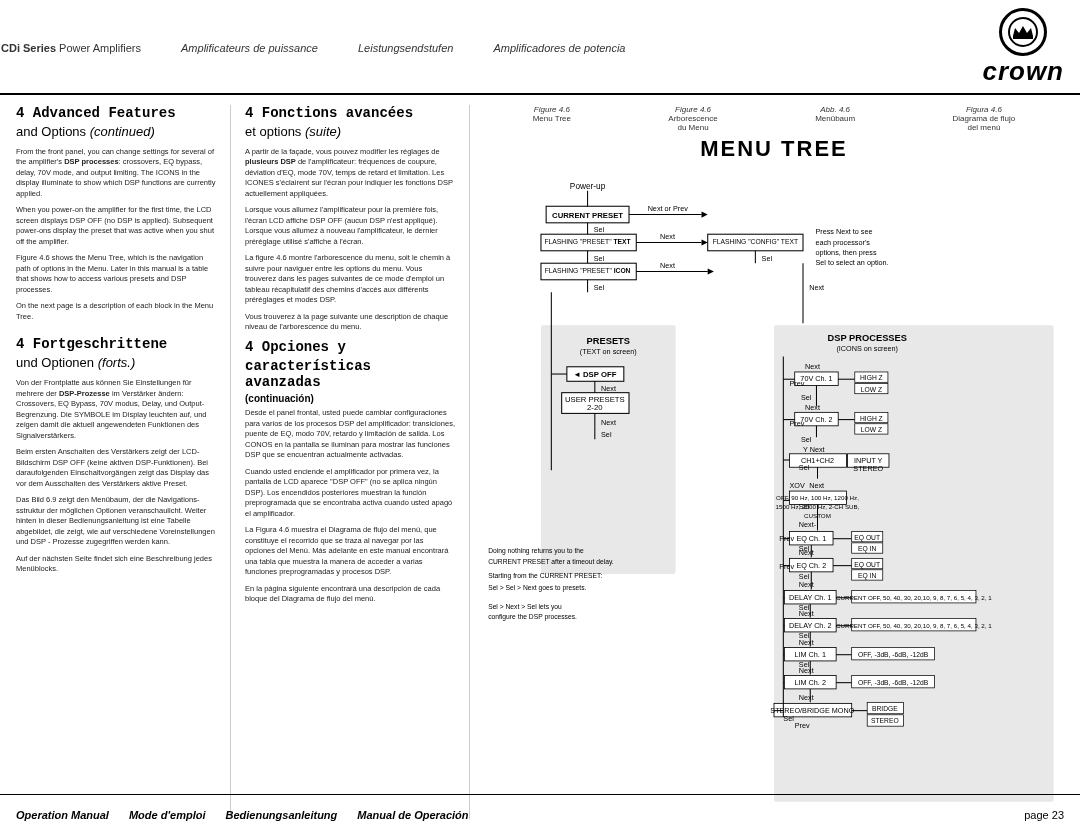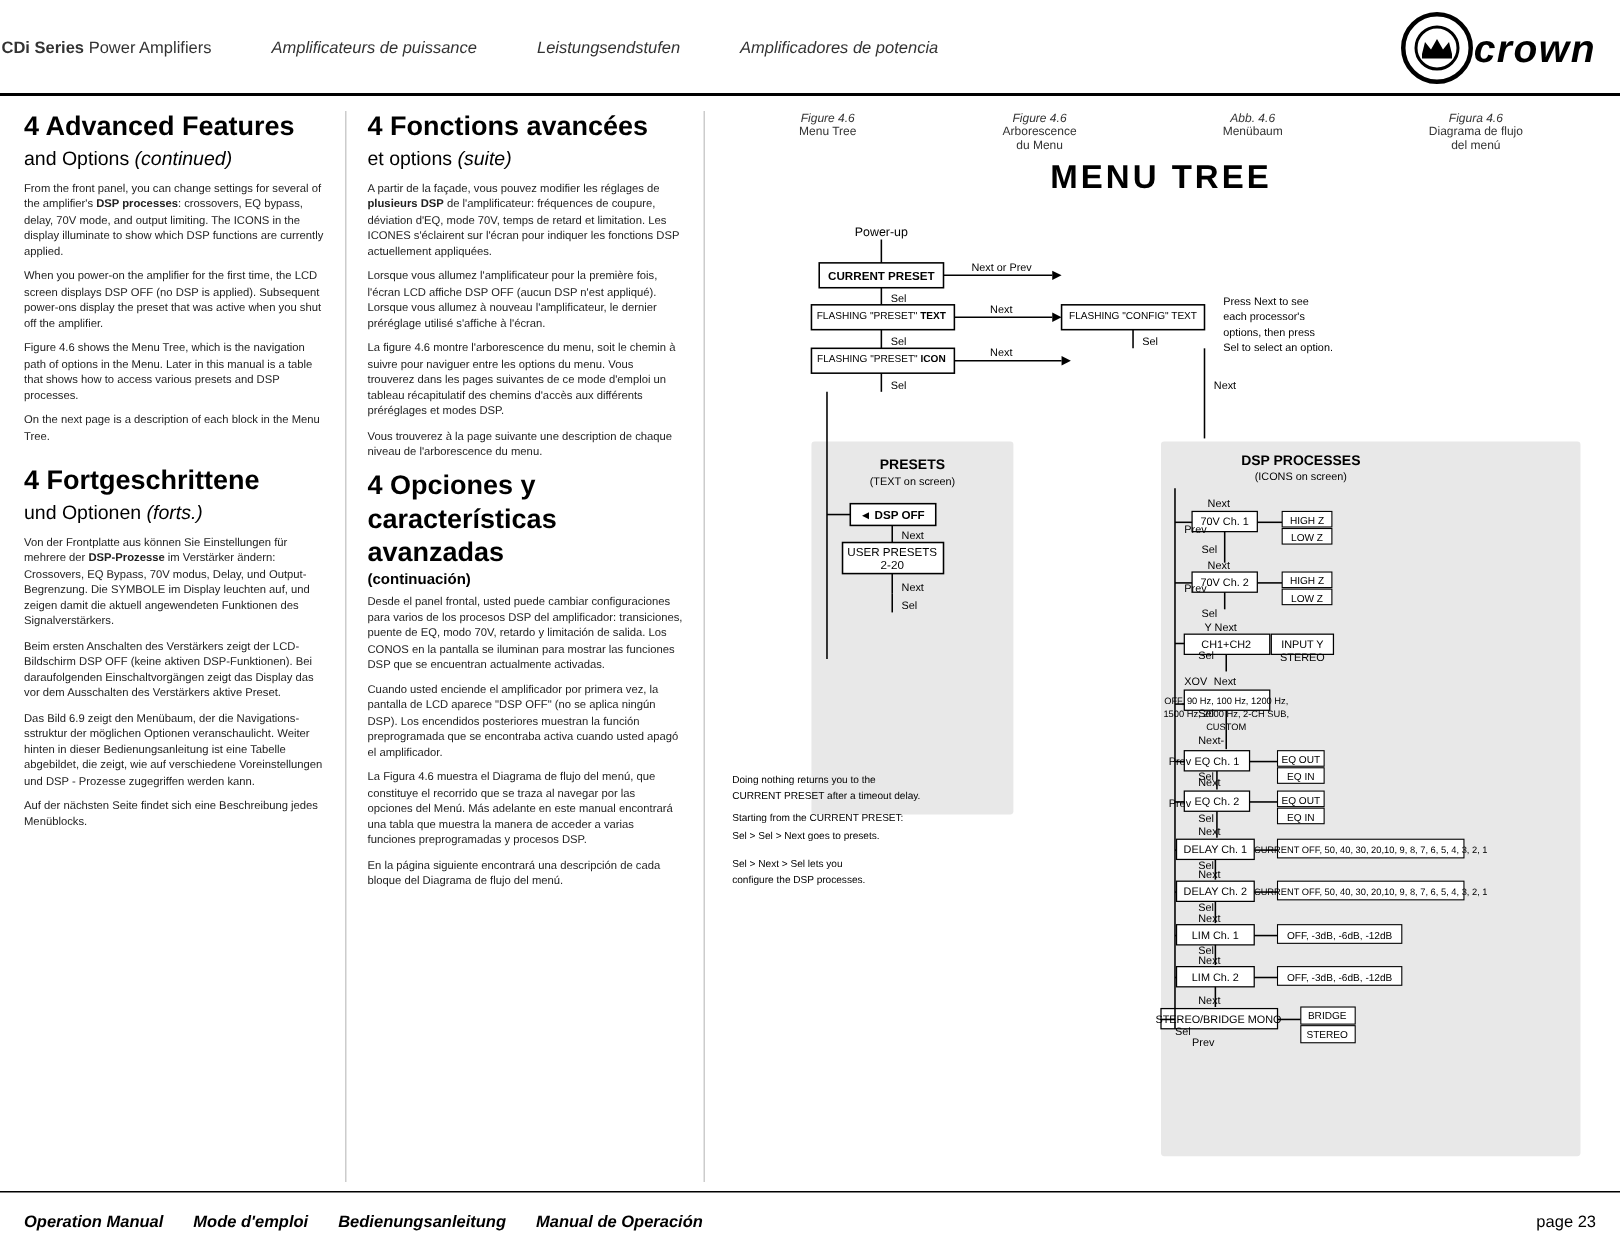--- a/index.html
+++ b/index.html
@@ -31,20 +31,21 @@
       font-style: italic;
       font-weight: normal;
     }
     .header-text span strong {
       font-weight: bold;
     }
     .crown-logo {
       display: flex;
       align-items: center;
       gap: 0;
+      flex-direction: column;
     }
     .crown-circle {
       width: 48px;
       height: 48px;
       border: 3px solid #000;
       border-radius: 50%;
       display: flex;
       align-items: center;
       justify-content: center;
       font-size: 18px;
@@ -77,24 +78,25 @@
       flex-shrink: 0;
     }
 
     
     .col-right {
       flex: 1;
       position: relative;
     }
 
     .section-title {
-      font-size: 18px;
+      font-size: 14px;
       font-weight: bold;
       line-height: 1.2;
       margin-bottom: 2px;
+      font-family: Liberation Mono, monospace;
     }
     .section-subtitle {
       font-size: 13px;
       margin-bottom: 8px;
     }
     .section-subtitle em { font-style: italic; }
 
     .body-text {
       font-size: 7.5px;
       line-height: 1.4;

